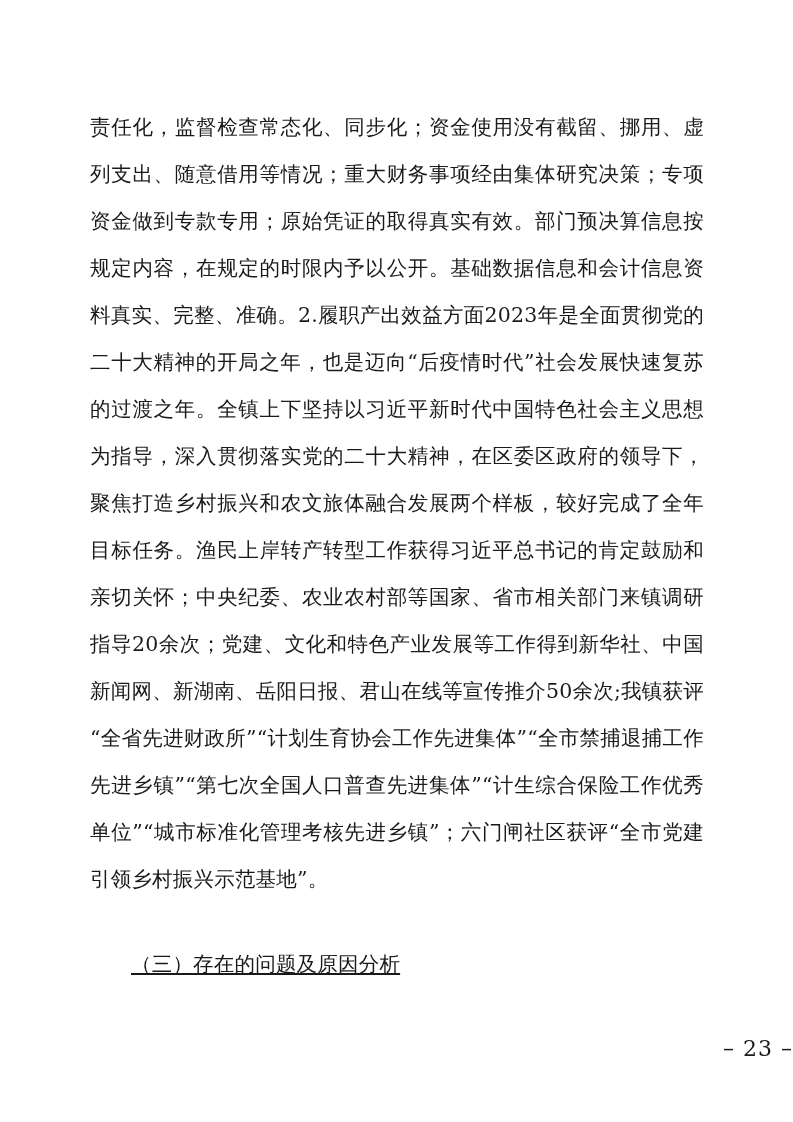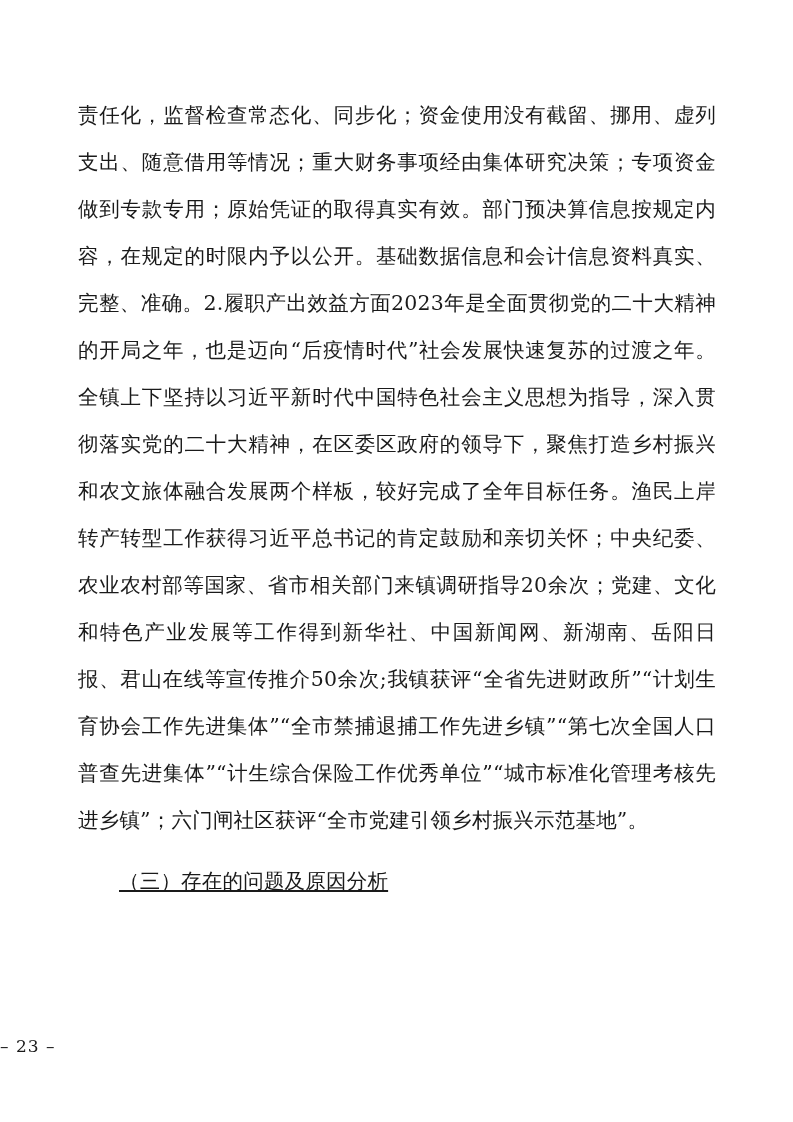--- a/index.html
+++ b/index.html
@@ -23,41 +23,41 @@
     width: 646px;
   }
   .para {
     font-family: "DejaVu Serif", "Liberation Serif", serif;
     font-size: 20.5px;
     line-height: 47px;
     color: #1a1a1a;
     text-align: justify;
     text-justify: inter-ideograph;
     letter-spacing: 0.2px;
-    margin: 4px;
+    margin: 16px;
     white-space: normal;
   }
   .para.body {
     text-indent: 0;
   }
   .para.indent2 {
     text-indent: 41px;
     text-decoration: underline;
   }
   .spacer-sm {
     height: 6px;
   }
   .page-number {
     position: absolute;
     left: 0;
     right: 0;
     top: 1036px;
-    text-align: left;
+    text-align: right;
     font-family: "DejaVu Serif", "Liberation Serif", serif;
-    font-size: 17px;
+    font-size: 22px;
     color: #1a1a1a;
     letter-spacing: 1px;
   }
 </style>
 </head>
 <body>
 
 <div class="page">
   <div class="content">
 

